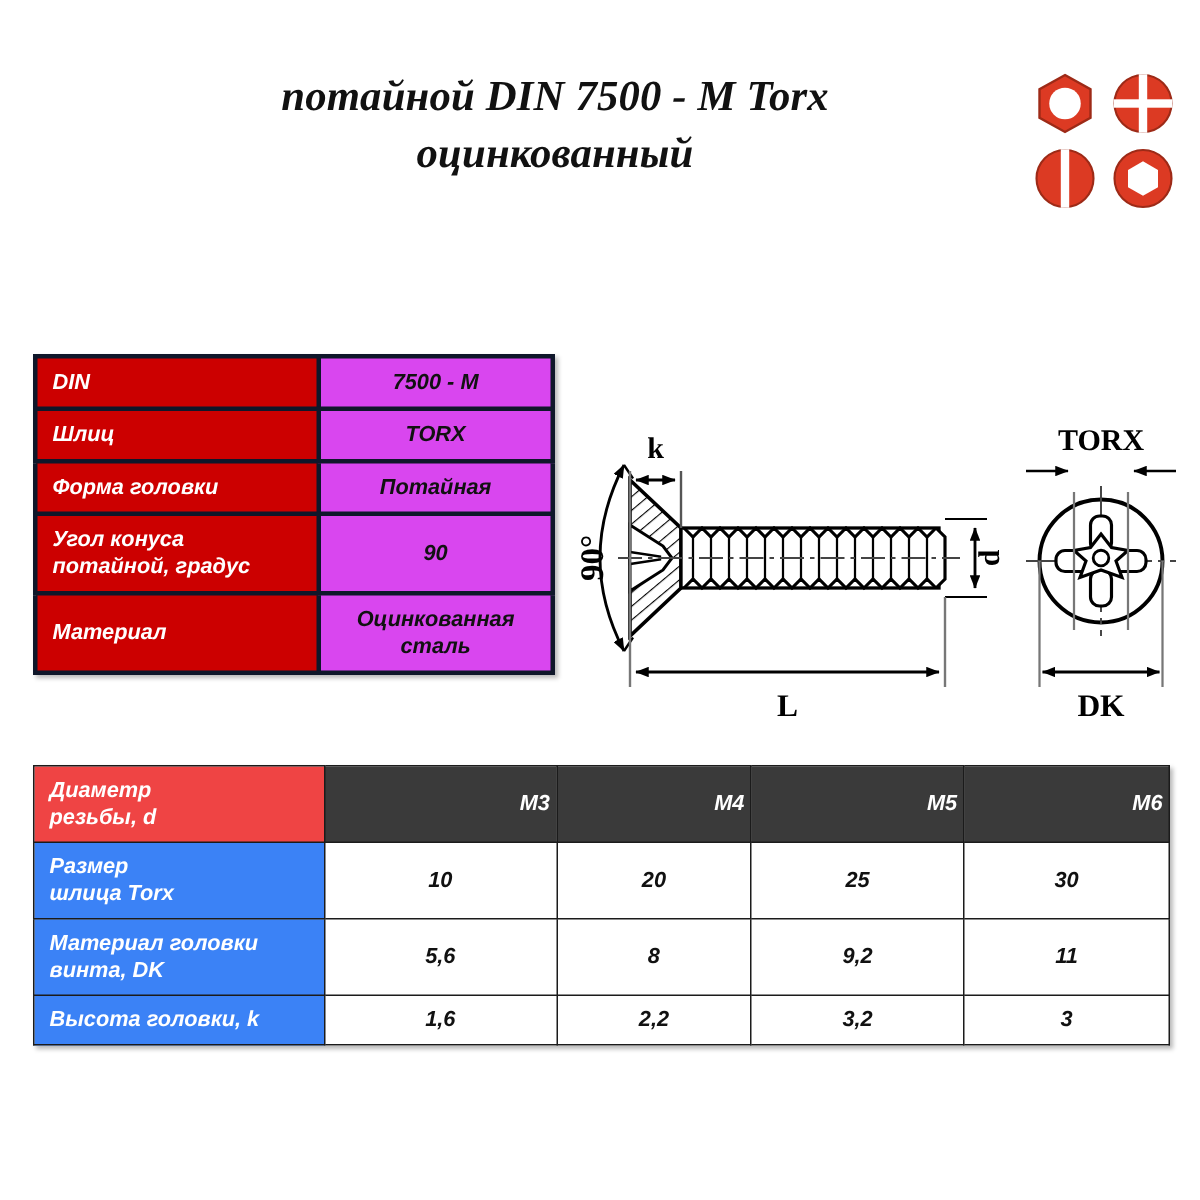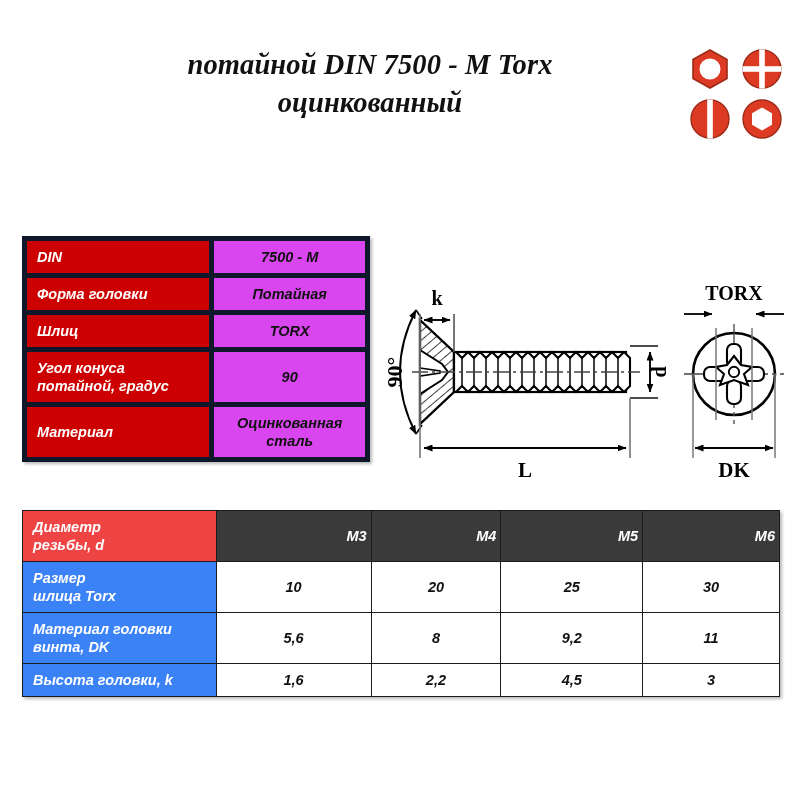--- a/index.html
+++ b/index.html
@@ -28,21 +28,21 @@
 
   
   .spec-table {
     position: absolute;
     left: 22px; top: 236px;
     width: 348px;
     border-collapse: collapse;
     box-shadow: 2px 2px 3px rgba(0,0,0,0.28);
   }
   .spec-table td {
-    border: 5px solid #0f172a;
+    border: 3px solid #0f172a;
     font-style: italic; font-weight: bold;
     font-size: 14.5px;
     line-height: 18px;
     vertical-align: middle;
   }
   .spec-table td.k {
     background: #CC0000; color: #ffffff;
     width: 191px;
     padding: 7px 0 7px 10px;
   }
@@ -125,26 +125,26 @@
     </svg>
   </div>
 
   <table class="spec-table">
     <tbody>
       <tr>
         <td class="k">DIN</td>
         <td class="v">7500 - M</td>
       </tr>
       <tr>
+        <td class="k">Шлиц</td>
+        <td class="v">TORX</td>
+      </tr>
+      <tr>
         <td class="k">Форма головки</td>
         <td class="v">Потайная</td>
-      </tr>
-      <tr>
-        <td class="k">Шлиц</td>
-        <td class="v">TORX</td>
       </tr>
       <tr>
         <td class="k">
           <span>Угол конуса</span><br>
           <span>потайной, градус</span>
         </td>
         <td class="v">90</td>
       </tr>
       <tr>
         <td class="k">Материал</td>
@@ -187,21 +187,21 @@
         </td>
         <td class="val">5,6</td>
         <td class="val">8</td>
         <td class="val">9,2</td>
         <td class="val">11</td>
       </tr>
       <tr>
         <td class="rlabel">Высота головки, k</td>
         <td class="val">1,6</td>
         <td class="val">2,2</td>
-        <td class="val">4,5</td>
+        <td class="val">3,2</td>
         <td class="val">3</td>
       </tr>
     </tbody>
   </table>
 
   <div class="drawing">
     <svg viewBox="0 0 408 228" width="408" height="228">
       <defs>
         <marker id="ar" markerWidth="9" markerHeight="7" refX="8.5" refY="3.5" orient="auto" markerUnits="userSpaceOnUse">
           <path d="M0,0 L9,3.5 L0,7 Z" fill="#000"></path>

